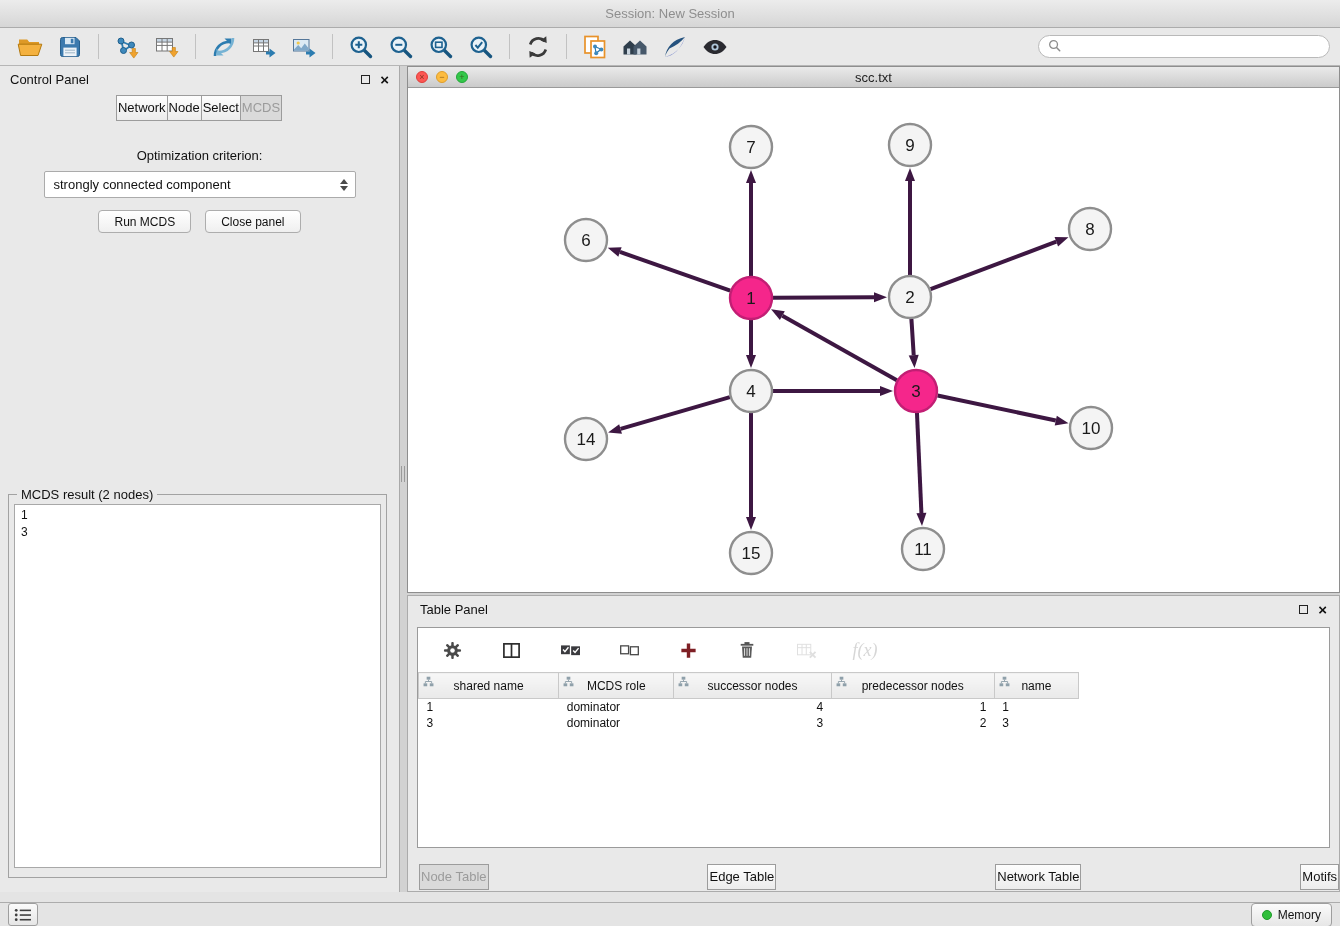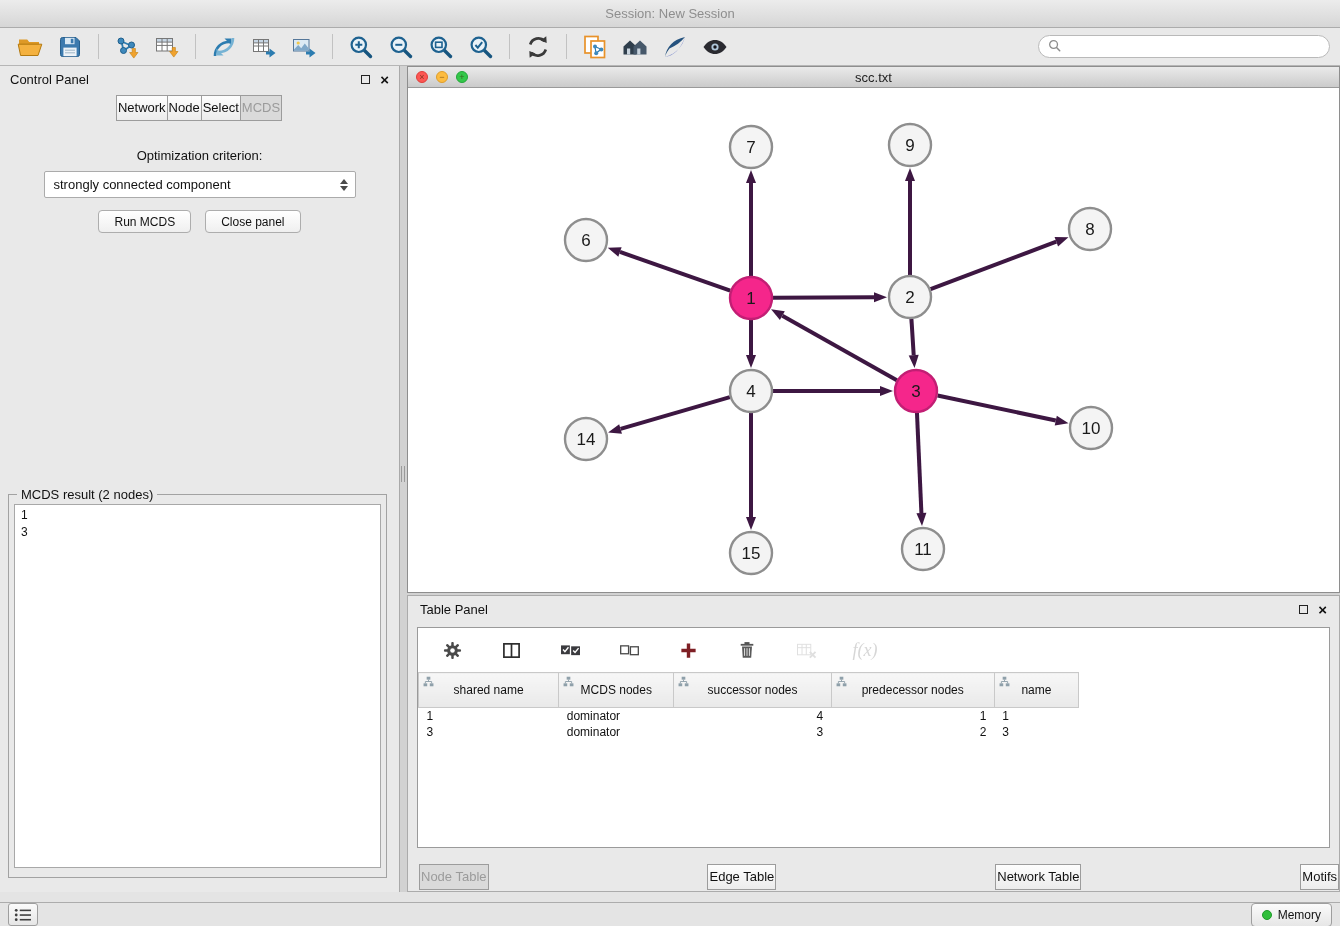--- a/index.html
+++ b/index.html
@@ -67,21 +67,21 @@
   .light.green { background:#34C84A; border:1px solid #23A63A; }
   .net-canvas { display:block; background:#fff; }
 
   
   .table-panel { position:absolute; left:0; right:0; top:529px; bottom:0; background:#E9E9E9; border:1px solid #ABABAB; }
   .tp-header { height:27px; display:flex; align-items:center; padding:0 12px; font-size:13px; color:#111; }
   .tp-box { position:absolute; left:9px; right:9px; top:31px; height:221px; background:#fff; border:1px solid #9A9A9A; overflow:hidden; }
   .tp-toolbar { height:44px; display:flex; align-items:center; padding:0 14px; gap:19px; background:#fff; }
   .fx-text { font-family:"Liberation Serif", serif; font-style:italic; font-size:18px; color:#A6A6A6; }
   table.node-table { border-collapse:collapse; table-layout:fixed; width:661px; }
-  .node-table th { height:35px; background:linear-gradient(#F7F7F7,#E9E9E9); border:1px solid #C9C9C9;
+  .node-table th { height:26px; background:linear-gradient(#F7F7F7,#E9E9E9); border:1px solid #C9C9C9;
     font-weight:normal; font-size:12px; color:#111; position:relative; text-align:center; padding:0 4px; }
   .th-icon { position:absolute; left:4px; top:3px; }
   .node-table td { height:16px; font-size:12px; color:#111; padding:0 8px; white-space:nowrap; }
   .tp-tabs { position:absolute; left:12px; right:0; top:268px; display:flex; justify-content:space-between; }
 
   
   .statusbar { position:absolute; bottom:0; left:0; right:0; height:24px; background:#E4E4E4;
     border-top:1px solid #ACACAC; display:flex; align-items:center; padding:0 8px; }
   .sb-left-btn { width:30px; height:23px; border:1px solid #9E9E9E; border-radius:3px;
     background:linear-gradient(#FBFBFB,#E6E6E6); display:flex; align-items:center; justify-content:center; }
@@ -465,21 +465,21 @@
                       <rect x="4" y="0.8" width="4" height="3.2" fill="#8FA0AA"></rect>
                       <rect x="0.6" y="8" width="4" height="3.2" fill="#8FA0AA"></rect>
                       <rect x="7.4" y="8" width="4" height="3.2" fill="#8FA0AA"></rect>
                       <path d="M6 4v2M2.6 8V6h6.8v2" stroke="#8FA0AA" fill="none"></path>
                     </svg><span class="th-label">shared name</span></th>
                   <th style="width: 115px;"><svg class="th-icon" viewBox="0 0 12 12" width="11" height="11">
                       <rect x="4" y="0.8" width="4" height="3.2" fill="#8FA0AA"></rect>
                       <rect x="0.6" y="8" width="4" height="3.2" fill="#8FA0AA"></rect>
                       <rect x="7.4" y="8" width="4" height="3.2" fill="#8FA0AA"></rect>
                       <path d="M6 4v2M2.6 8V6h6.8v2" stroke="#8FA0AA" fill="none"></path>
-                    </svg><span class="th-label">MCDS nodes</span></th>
+                    </svg><span class="th-label">MCDS role</span></th>
                   <th style="width: 157px;"><svg class="th-icon" viewBox="0 0 12 12" width="11" height="11">
                       <rect x="4" y="0.8" width="4" height="3.2" fill="#8FA0AA"></rect>
                       <rect x="0.6" y="8" width="4" height="3.2" fill="#8FA0AA"></rect>
                       <rect x="7.4" y="8" width="4" height="3.2" fill="#8FA0AA"></rect>
                       <path d="M6 4v2M2.6 8V6h6.8v2" stroke="#8FA0AA" fill="none"></path>
                     </svg><span class="th-label">successor nodes</span></th>
                   <th style="width: 163px;"><svg class="th-icon" viewBox="0 0 12 12" width="11" height="11">
                       <rect x="4" y="0.8" width="4" height="3.2" fill="#8FA0AA"></rect>
                       <rect x="0.6" y="8" width="4" height="3.2" fill="#8FA0AA"></rect>
                       <rect x="7.4" y="8" width="4" height="3.2" fill="#8FA0AA"></rect>

